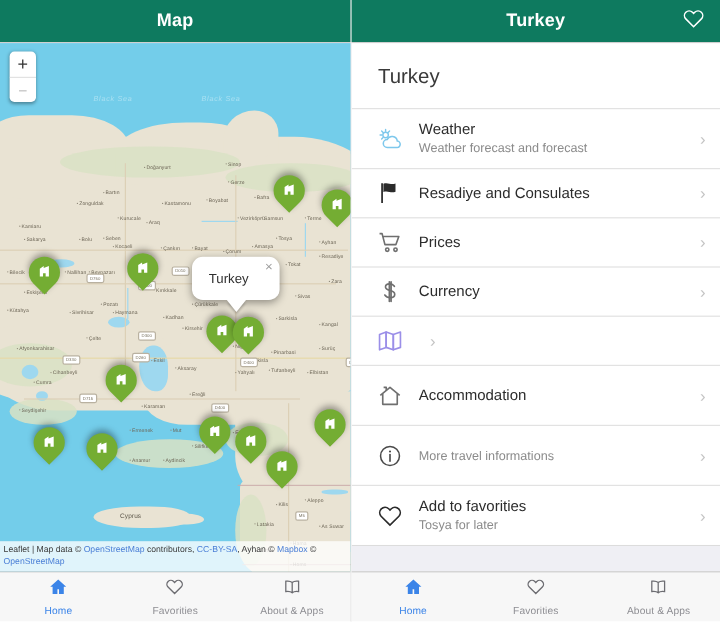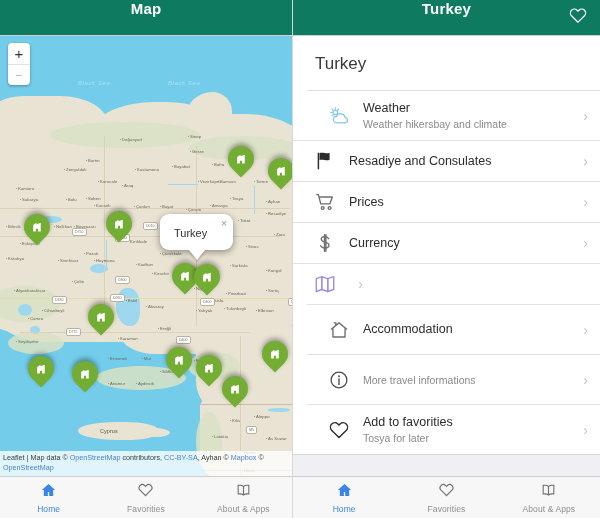--- a/index.html
+++ b/index.html
@@ -13,21 +13,21 @@
 
   
   .panel { position: relative; height: 518px; display: flex; flex-direction: column; background: #fff; }
   .panel-left  { width: 293px; border-right: 1px solid #d8d8d8; }
   .panel-right { width: 307px; }
 
   
   .header {
     height: 35px; flex: 0 0 35px;
     background: #0e7a5f;
-    display: flex; justify-content: center;
+    display: flex; align-items: center; justify-content: center;
     position: relative;
   }
   .header-title {
     color: #ffffff; font-size: 15px; font-weight: bold;
     letter-spacing: .2px;
   }
   .header-fav {
     position: absolute; right: 11px; top: 50%; transform: translateY(-50%);
     width: 22px; height: 22px; display: flex; align-items: center; justify-content: center;
     cursor: pointer;
@@ -121,21 +121,21 @@
     display: flex; flex-direction: column;
   }
   .detail-inner { background: #fff; border-bottom: 1px solid #dcdcdc; }
   .detail-title { font-size: 17px; color: #3a3a3a; padding: 18px 0 16px 22px; }
 
   .list-item {
     display: flex; align-items: center; padding: 0 12px 0 17px;
     border-top: 1px solid #e2e2e2; background: #fff; cursor: pointer;
     height: 41px;
   }
-  .list-item.tall { height: 50px; margin-left: 14px; }
+  .list-item.tall { height: 50px; }
   .li-icon {
     width: 30px; flex: 0 0 30px; display: flex; align-items: center; justify-content: center;
     margin-right: 9px;
   }
   .li-text { flex: 1 1 auto; min-width: 0; }
   .li-title { font-size: 12.5px; color: #2c2c2c; line-height: 15px; }
   .li-sub { font-size: 10.5px; color: #8b8b8b; line-height: 14px; margin-top: 1px; }
   .li-chev { flex: 0 0 14px; color: #c4c4c4; font-size: 14px; text-align: right; line-height: 1; }
 
   
@@ -527,21 +527,21 @@
                 <svg width="22" height="22" viewBox="0 0 24 24">
                   <g stroke="#7ec8ec" stroke-width="1.3" fill="none" stroke-linecap="round">
                     <path d="M8 3.2v1.6M4.4 4.6l1.1 1.1M3 8.2h1.6M4.4 11.8l1.1-1.1M11.6 4.6l-1.1 1.1"></path>
                   </g>
                   <circle cx="8" cy="8.2" r="2.5" fill="none" stroke="#7ec8ec" stroke-width="1.3"></circle>
                   <path d="M9.5 19.5a3.6 3.6 0 0 1 0-7.2 4.8 4.8 0 0 1 9.1 1.3 2.9 2.9 0 0 1-.6 5.9z" fill="none" stroke="#7ec8ec" stroke-width="1.4"></path>
                 </svg>
               </div>
               <div class="li-text">
                 <div class="li-title">Weather</div>
-                <div class="li-sub">Weather hikersbay and climate</div>
+                <div class="li-sub">Weather forecast and forecast</div>
               </div>
               <div class="li-chev">›</div>
             </div>
             <div class="list-item">
               <div class="li-icon">
                 <svg width="22" height="22" viewBox="0 0 24 24">
                   <path fill="#2b2b2b" d="M4 3h1.6v18H4z"></path>
                   <path fill="#2b2b2b" d="M6 3.4c4-1.6 7 1.4 11-.3v7.6c-4 1.7-7-1.3-11 .3z"></path>
                 </svg>
               </div>

